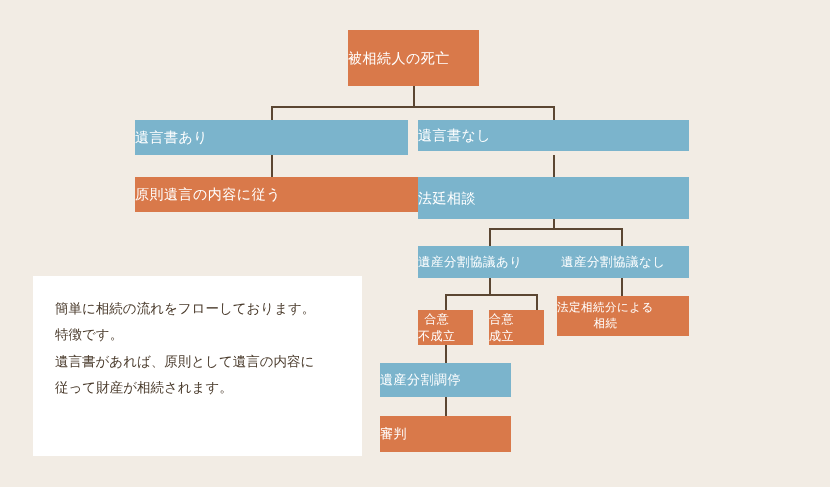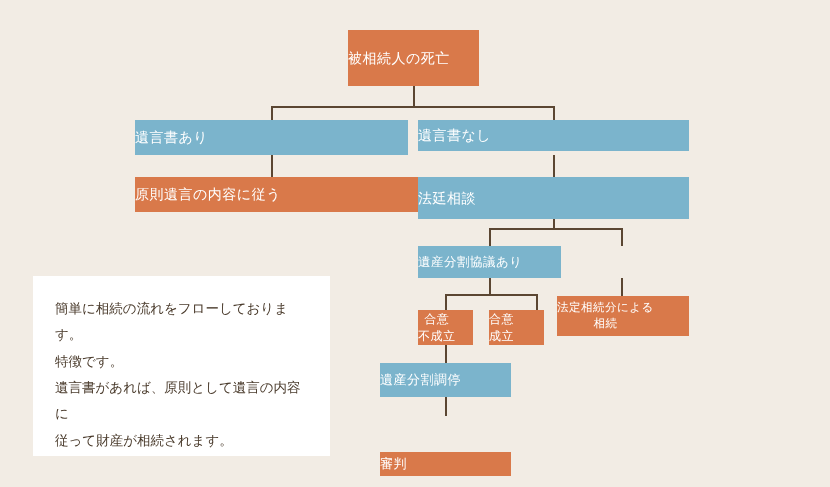--- a/index.html
+++ b/index.html
@@ -42,21 +42,21 @@
     position: absolute;
     background: #5b4632;
   }
   .conn.h { height: 2px; }
   .conn.v { width: 2px; }
 
   .legend {
     position: absolute;
     left: 33px;
     top: 276px;
-    width: 297px;
+    width: 329px;
     height: 180px;
     background: #ffffff;
     box-sizing: border-box;
     padding: 20px 22px 0 22px;
     color: #4a3b2c;
     font-size: 13.5px;
     line-height: 1.95;
   }
   .legend p {
     margin: 0;
@@ -121,20 +121,25 @@
       <span>法廷相談</span>
     </span>
   </div>
 
   <div class="node blue" style="left:418px; top:246px; width:143px; height:32px; font-size:12.5px;">
     <span class="lines">
       <span>遺産分割協議あり</span>
     </span>
   </div>
 
+  <div class="node blue" style="left:561px; top:246px; width:128px; height:32px; font-size:12.5px;">
+    <span class="lines">
+      <span>遺産分割協議なし</span>
+    </span>
+  </div>
 
   <div class="node orange" style="left:418px; top:310px; width:55px; height:35px; font-size:12px;">
     <span class="lines">
       <span>合意</span>
       <span>不成立</span>
     </span>
   </div>
 
   <div class="node orange" style="left:489px; top:310px; width:55px; height:35px; font-size:12px;">
     <span class="lines">
@@ -149,21 +154,21 @@
       <span>相続</span>
     </span>
   </div>
 
   <div class="node blue" style="left:380px; top:363px; width:131px; height:34px; font-size:13px;">
     <span class="lines">
       <span>遺産分割調停</span>
     </span>
   </div>
 
-  <div class="node orange" style="left:380px; top:416px; width:131px; height:24px; font-size:13px;margin-top:36px;">
+  <div class="node orange" style="left:380px; top:416px; width:131px; height:36px; font-size:13px;">
     <span class="lines">
       <span>審判</span>
     </span>
   </div>
 
   <div class="legend">
     <p>簡単に相続の流れをフローしております。</p>
     <p>特徴です。</p>
     <p>遺言書があれば、原則として遺言の内容に</p>
     <p>従って財産が相続されます。</p>

